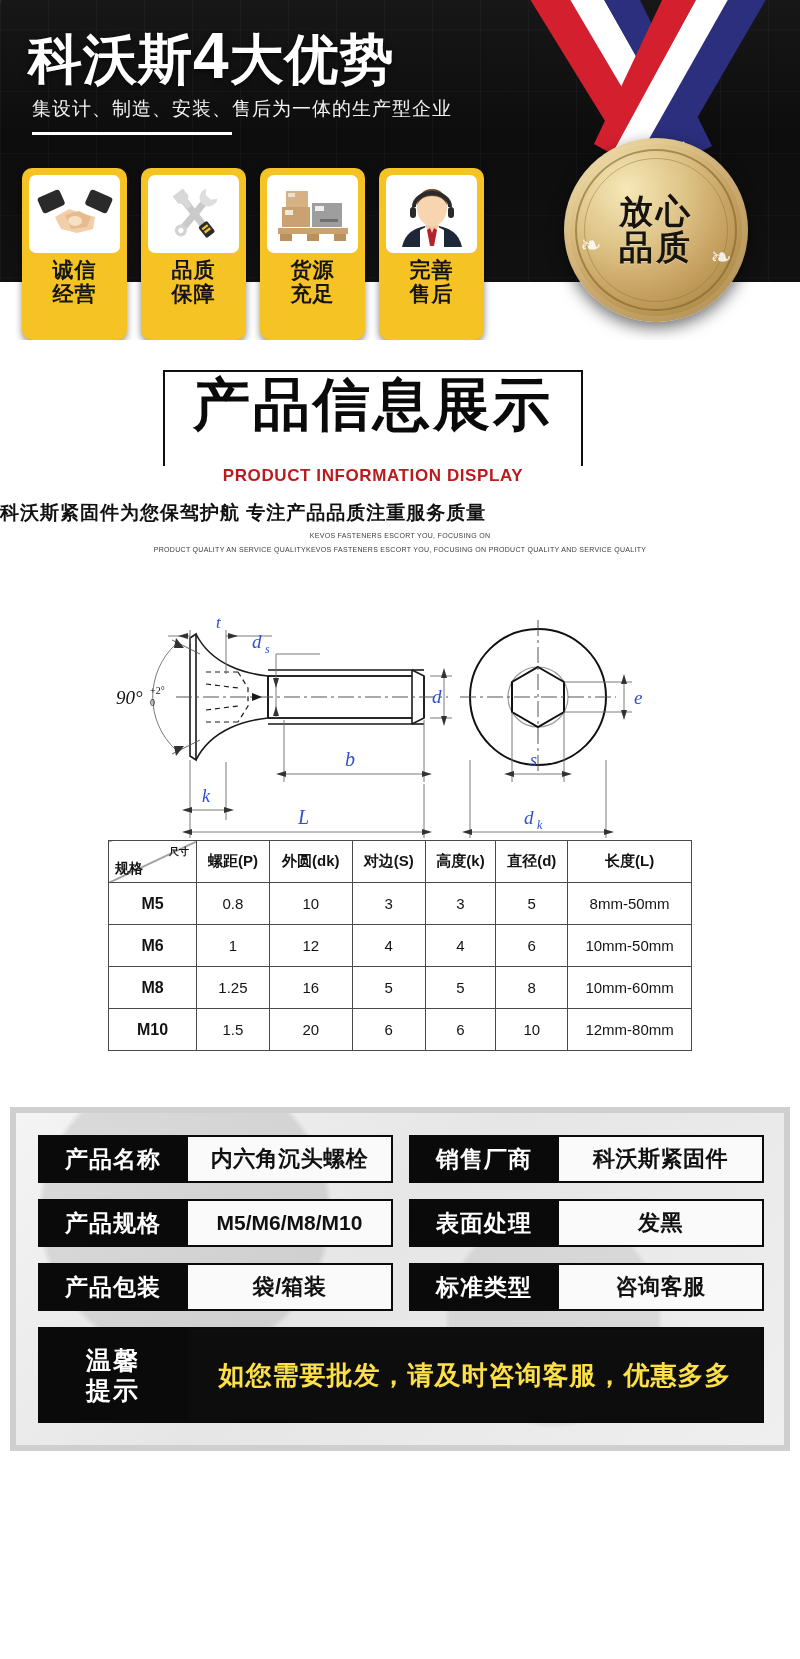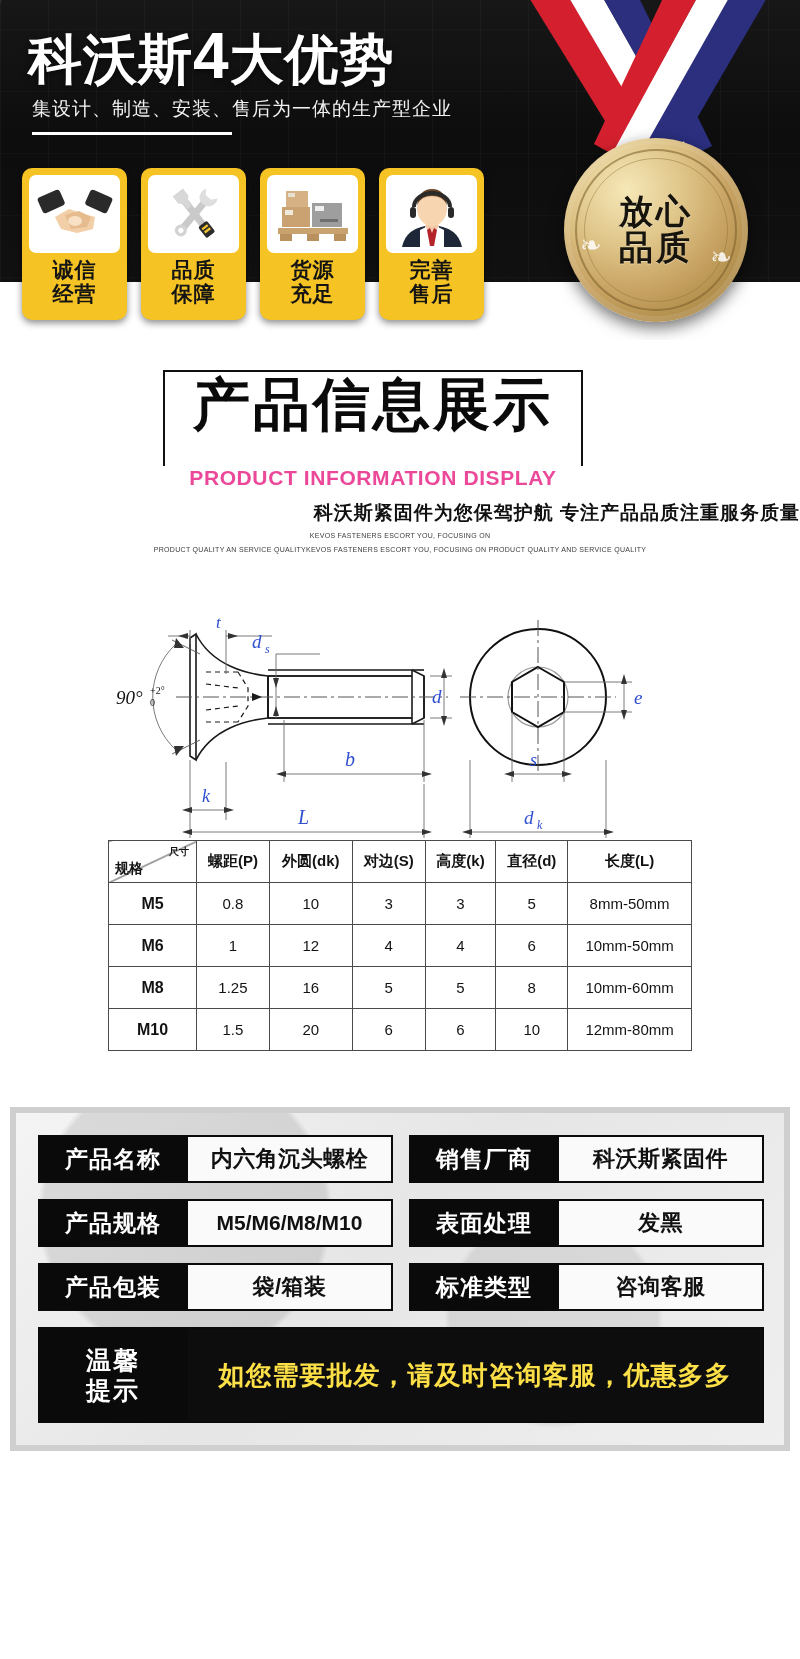--- a/index.html
+++ b/index.html
@@ -47,21 +47,21 @@
     color:#f2f2f2; font-size:19px; letter-spacing:1px;
     font-weight:500; white-space:nowrap;
   }
   .hero-rule {
     position:absolute; left:32px; top:132px; width:200px; height:3px; background:#fff;
   }
 
   
   .cards { position:absolute; left:22px; top:168px; display:flex; gap:14px; }
   .card {
-    width:105px; height:152px; background:#f5c324;
+    width:105px; height:172px; background:#f5c324;
     border-radius:10px;
     display:flex; flex-direction:column; align-items:center;
     padding:7px 7px 0 7px;
     box-shadow:0 3px 7px rgba(0,0,0,.45);
   }
   .card-icon {
     width:91px; height:78px; background:#fff; border-radius:7px;
     display:flex; align-items:center; justify-content:center;
     overflow:hidden;
   }
@@ -106,26 +106,26 @@
     position:absolute; left:163px; top:30px; width:420px; height:100px;
     border:2px solid #101010;
   }
   .pid-title {
     position:absolute; left:163px; top:36px; width:420px;
     text-align:center; font-size:57px; font-weight:bold; color:#0a0a0a;
     letter-spacing:3px; line-height:1;
   }
   .pid-en {
     position:absolute; left:163px; top:126px; width:420px;
-    text-align:center; font-size:21px; font-weight:bold; color:#ec4899;
+    text-align:center; font-size:17px; font-weight:bold; color:#b91c1c;
     letter-spacing:.6px; background:#fff; padding:0 10px;
   }
   .pid-cn {
     position:absolute; left:0; top:160px; width:800px;
-    text-align:right; font-size:19px; font-weight:bold; color:#111;
+    text-align:left; font-size:19px; font-weight:bold; color:#111;
     letter-spacing:1px;
   }
   .pid-micro1, .pid-micro2 {
     position:absolute; left:0; width:800px; text-align:center; color:#3b3b3b;
   }
   .pid-micro1 { top:192px; font-size:7px; letter-spacing:.3px; }
   .pid-micro2 { top:206px; font-size:7px; letter-spacing:.3px; }
 
   
   .drawing { position:relative; width:800px; height:270px; background:#fff; }

